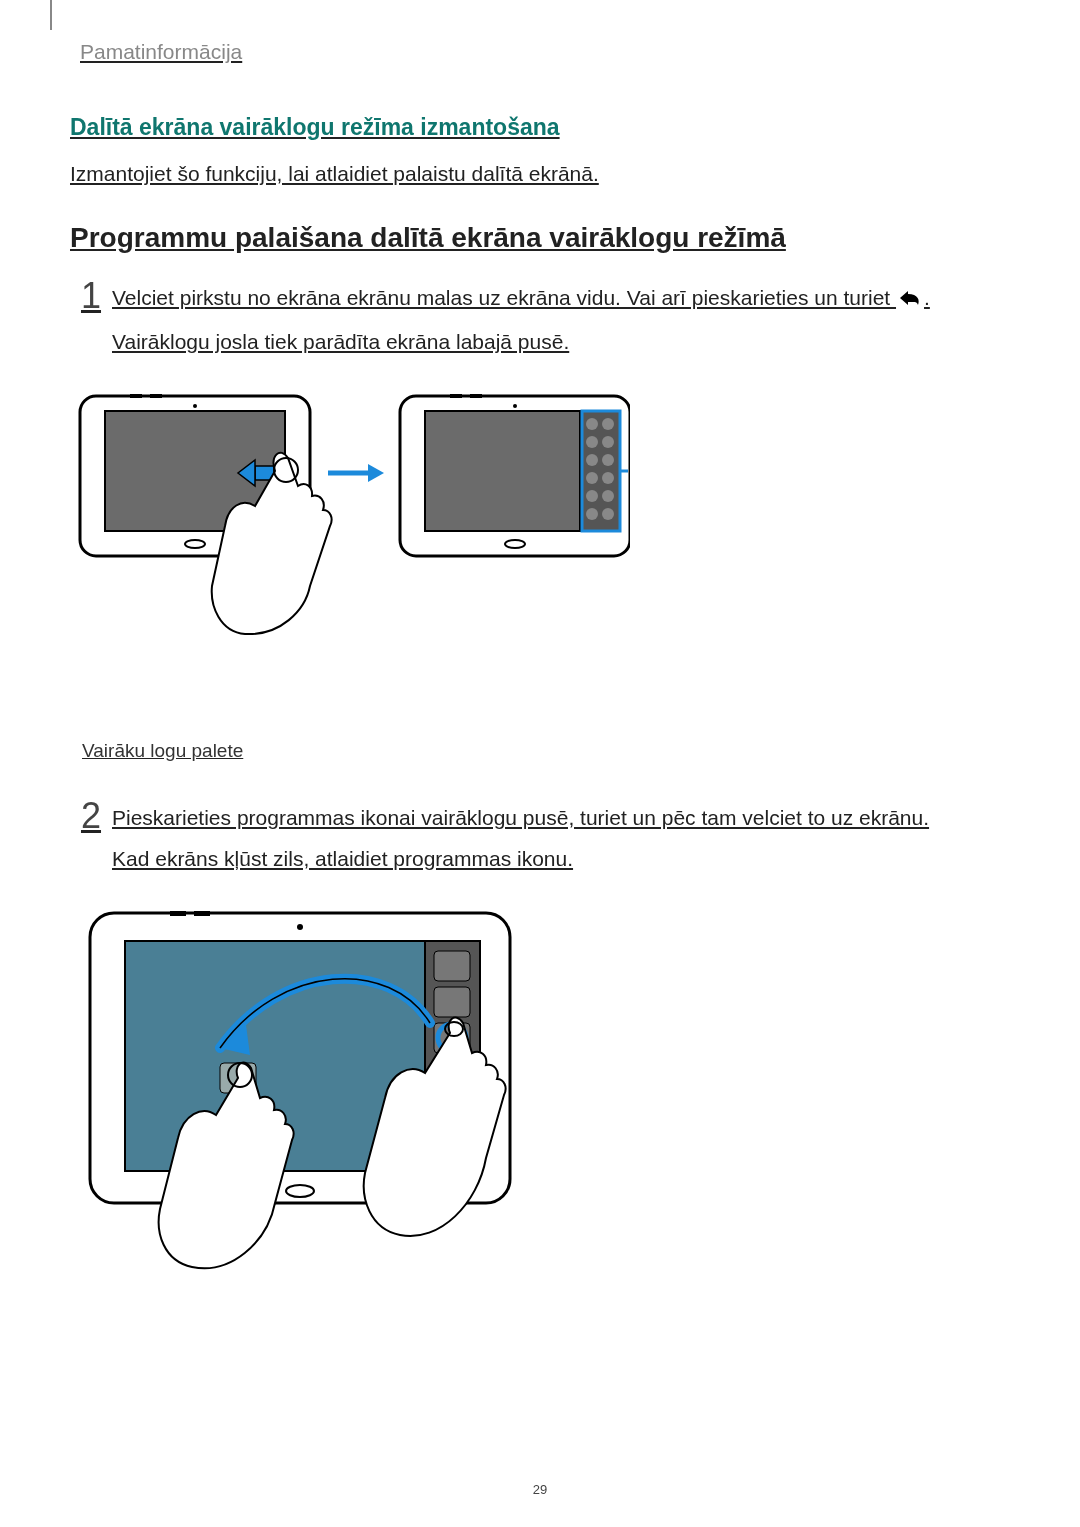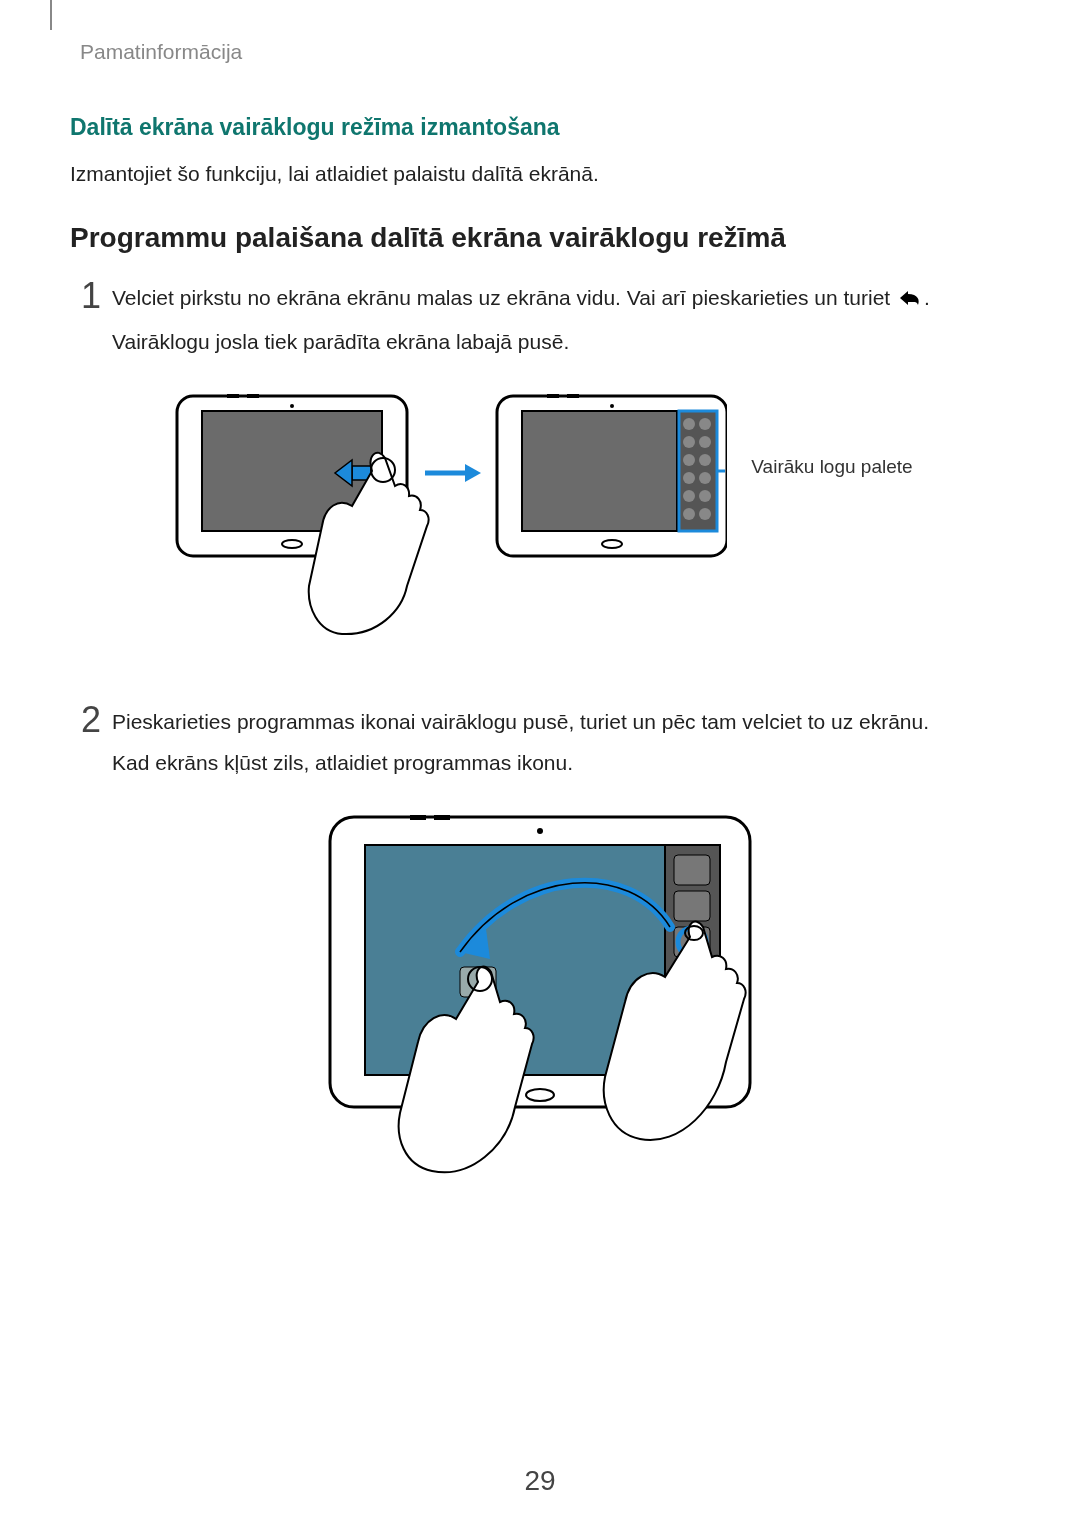--- a/index.html
+++ b/index.html
@@ -7,20 +7,21 @@
     font-family: Arial, Helvetica, sans-serif;
     background: #fff;
     color: #222;
     width: 1080px;
   }
   .page {
     padding: 40px 70px 40px 70px;
     position: relative;
     min-height: 1527px;
     box-sizing: border-box;
+    text-decoration: underline;
   }
   .left-tick {
     position: absolute;
     left: 50px;
     top: 0;
     width: 2px;
     height: 30px;
     background: #888;
   }
   .header-label {
@@ -68,37 +69,38 @@
     margin: 0 0 8px 0;
   }
   .back-icon {
     display: inline-block;
     vertical-align: -3px;
   }
   .figure-row {
     display: flex;
     justify-content: center;
     align-items: flex-start;
-    gap: 12px;
+    gap: 4px;
     margin: 20px 0 40px 0;
     position: relative;
+    flex-direction: column;
   }
   .figure-row svg { display: block; }
   .callout-label {
     font-size: 19px;
     color: #333;
     padding-top: 70px;
     margin-left: 12px;
   }
   .page-num {
     position: absolute;
     bottom: 30px;
     left: 0; right: 0;
     text-align: center;
-    font-size: 28px;
+    font-size: 13px;
     color: #444;
   }
 </style>
 </head>
 <body>
 
 <div class="page">
   <div class="left-tick"></div>
 
   <div class="header-label">Pamatinformācija</div>

